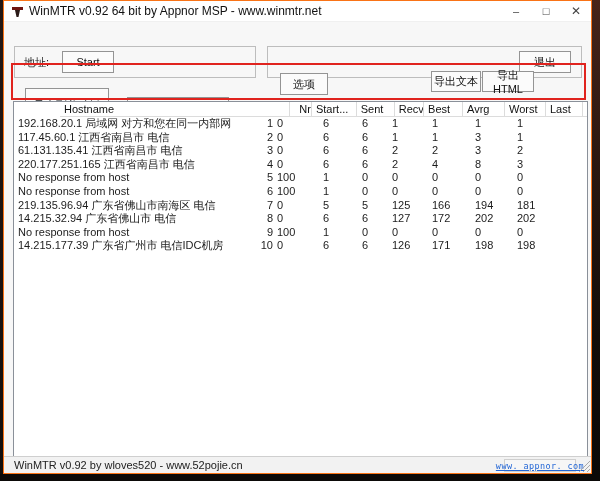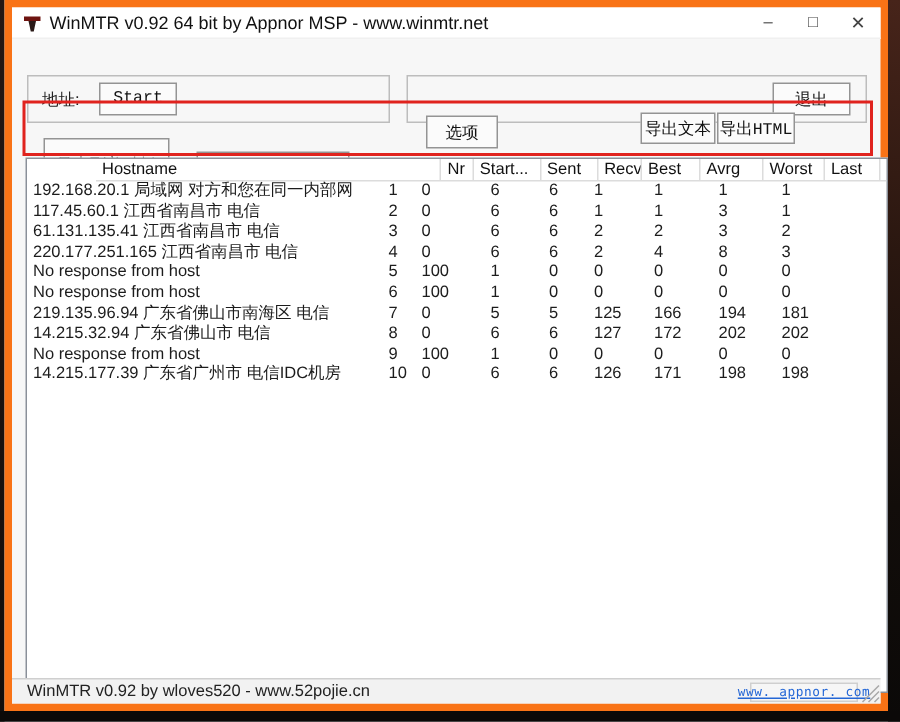--- a/index.html
+++ b/index.html
@@ -13,21 +13,21 @@
   
   .desk-right { position:absolute; top:0; right:0; width:8px; height:481px;
     background:linear-gradient(#47241a, #2a1710 35%, #120d0a 70%, #0b0908); }
   .desk-left  { position:absolute; top:0; left:0; width:3px; height:481px;
     background:linear-gradient(#241713, #120d0b); }
   .desk-bottom{ position:absolute; left:0; bottom:0; width:600px; height:7px;
     background:#0b0908; }
 
   .window {
     position:absolute; left:3px; top:0; width:589px; height:474px;
-    background:#f7f7f7; border:5px solid #f97316;
+    background:#f7f7f7; border:1px solid #f97316;
   }
 
   
   .titlebar { height:21px; background:#ffffff; display:flex; align-items:center;
     padding-left:7px; font-size:12px; color:#111; border-bottom:1px solid #f0f0f0; }
   .app-icon { width:13px; height:13px; margin-right:5px; display:inline-flex; }
   .title-text { flex:1; white-space:nowrap; overflow:hidden; }
   .win-controls { display:flex; height:100%; }
   .win-btn { width:30px; height:100%; display:flex; align-items:center; justify-content:center;
     font-size:11px; color:#444; }
@@ -39,21 +39,21 @@
   .group-address { width:242px; padding:0 6px 0 9px; }
   .group-actions { flex:1; }
   .addr-label { font-size:11px; color:#222; margin-right:5px; white-space:nowrap; }
   .combo { flex:1; height:20px; background:#fff; border:1px solid #8a8a8a; display:flex;
     align-items:center; font-size:11px; color:#111; padding-left:4px; }
   .combo-text { flex:1; white-space:nowrap; overflow:hidden; }
   .combo-arrow { width:15px; height:18px; border-left:1px solid #8a8a8a; background:#f1f1f1;
     display:flex; align-items:center; justify-content:center; font-size:6px; color:#333; }
   .btn { background:#fbfbfb; border:1px solid #949494; font-size:11px; color:#111;
     display:flex; align-items:center; justify-content:center;
-    font-family:Liberation Mono, monospace; }
+    font-family:Liberation Sans, sans-serif; }
   .btn-start { width:52px; height:22px; margin-left:8px; }
   .btn-options { position:absolute; left:12px; width:48px; height:22px;margin-top:44px; }
   .btn-exit { position:absolute; right:10px; width:52px; height:22px; }
 
   
   .export-row { position:absolute; left:10px; right:9px; top:66px; height:30px; }
   .btn-exp-clip { position:absolute; left:11px; top:21px; width:84px; height:34px; }
   .btn-exp-htmlclip { position:absolute; left:113px; top:4px; width:102px; height:21px;margin-top:26px; }
   .btn-exp-text { position:absolute; right:101px; top:4px; width:50px; height:21px; }
   .btn-exp-html2 { position:absolute; right:48px; top:4px; width:52px; height:21px; }
@@ -62,21 +62,21 @@
 
   
   .listview { position:absolute; left:9px; top:100px; width:575px; height:357px;
     background:#fff; border:1px solid #8a9099; overflow:hidden; }
   .lv-header { display:flex; height:15px; border-bottom:1px solid #dcdcdc;
     font-size:11px; color:#111;margin-left:46px; }
   .lv-hcell { padding:1px 0 0 4px; border-right:1px solid #dcdcdc; white-space:nowrap; overflow:hidden; }
   .lv-body {}
   .lv-row { display:flex; height:13.6px; font-size:11px; color:#1c1c1c; line-height:13.4px; }
   .lv-cell { padding-left:4px; white-space:nowrap; overflow:hidden; }
-  .c0{width:237px;} .c1{width:22px;} .c2{width:46px;} .c3{width:39px;} .c4{width:30px;}
+  .c0{width:237px;} .c1{width:22px;text-align:right;} .c2{width:46px;} .c3{width:39px;} .c4{width:30px;}
   .c5{width:40px;} .c6{width:43px;} .c7{width:42px;} .c8{width:38px;} .c9{flex:1; border-right:none;}
 
   
   .statusbar { position:absolute; left:0; right:0; bottom:0; height:17px; background:#f2f2f2;
     border-top:1px solid #cfcfcf; display:flex; align-items:center; padding-left:10px;
     font-size:11px; color:#222; }
   .status-cell { position:absolute; right:15px; top:2px; width:72px; height:13px;
     border:1px solid #cfcfcf; background:#f6f6f6; display:flex; align-items:center; justify-content:center; }
   .status-link { font-size:8.5px; color:#2467d6; text-decoration:underline; letter-spacing:.4px;
     font-family:"DejaVu Sans Mono", monospace; white-space:nowrap; }

